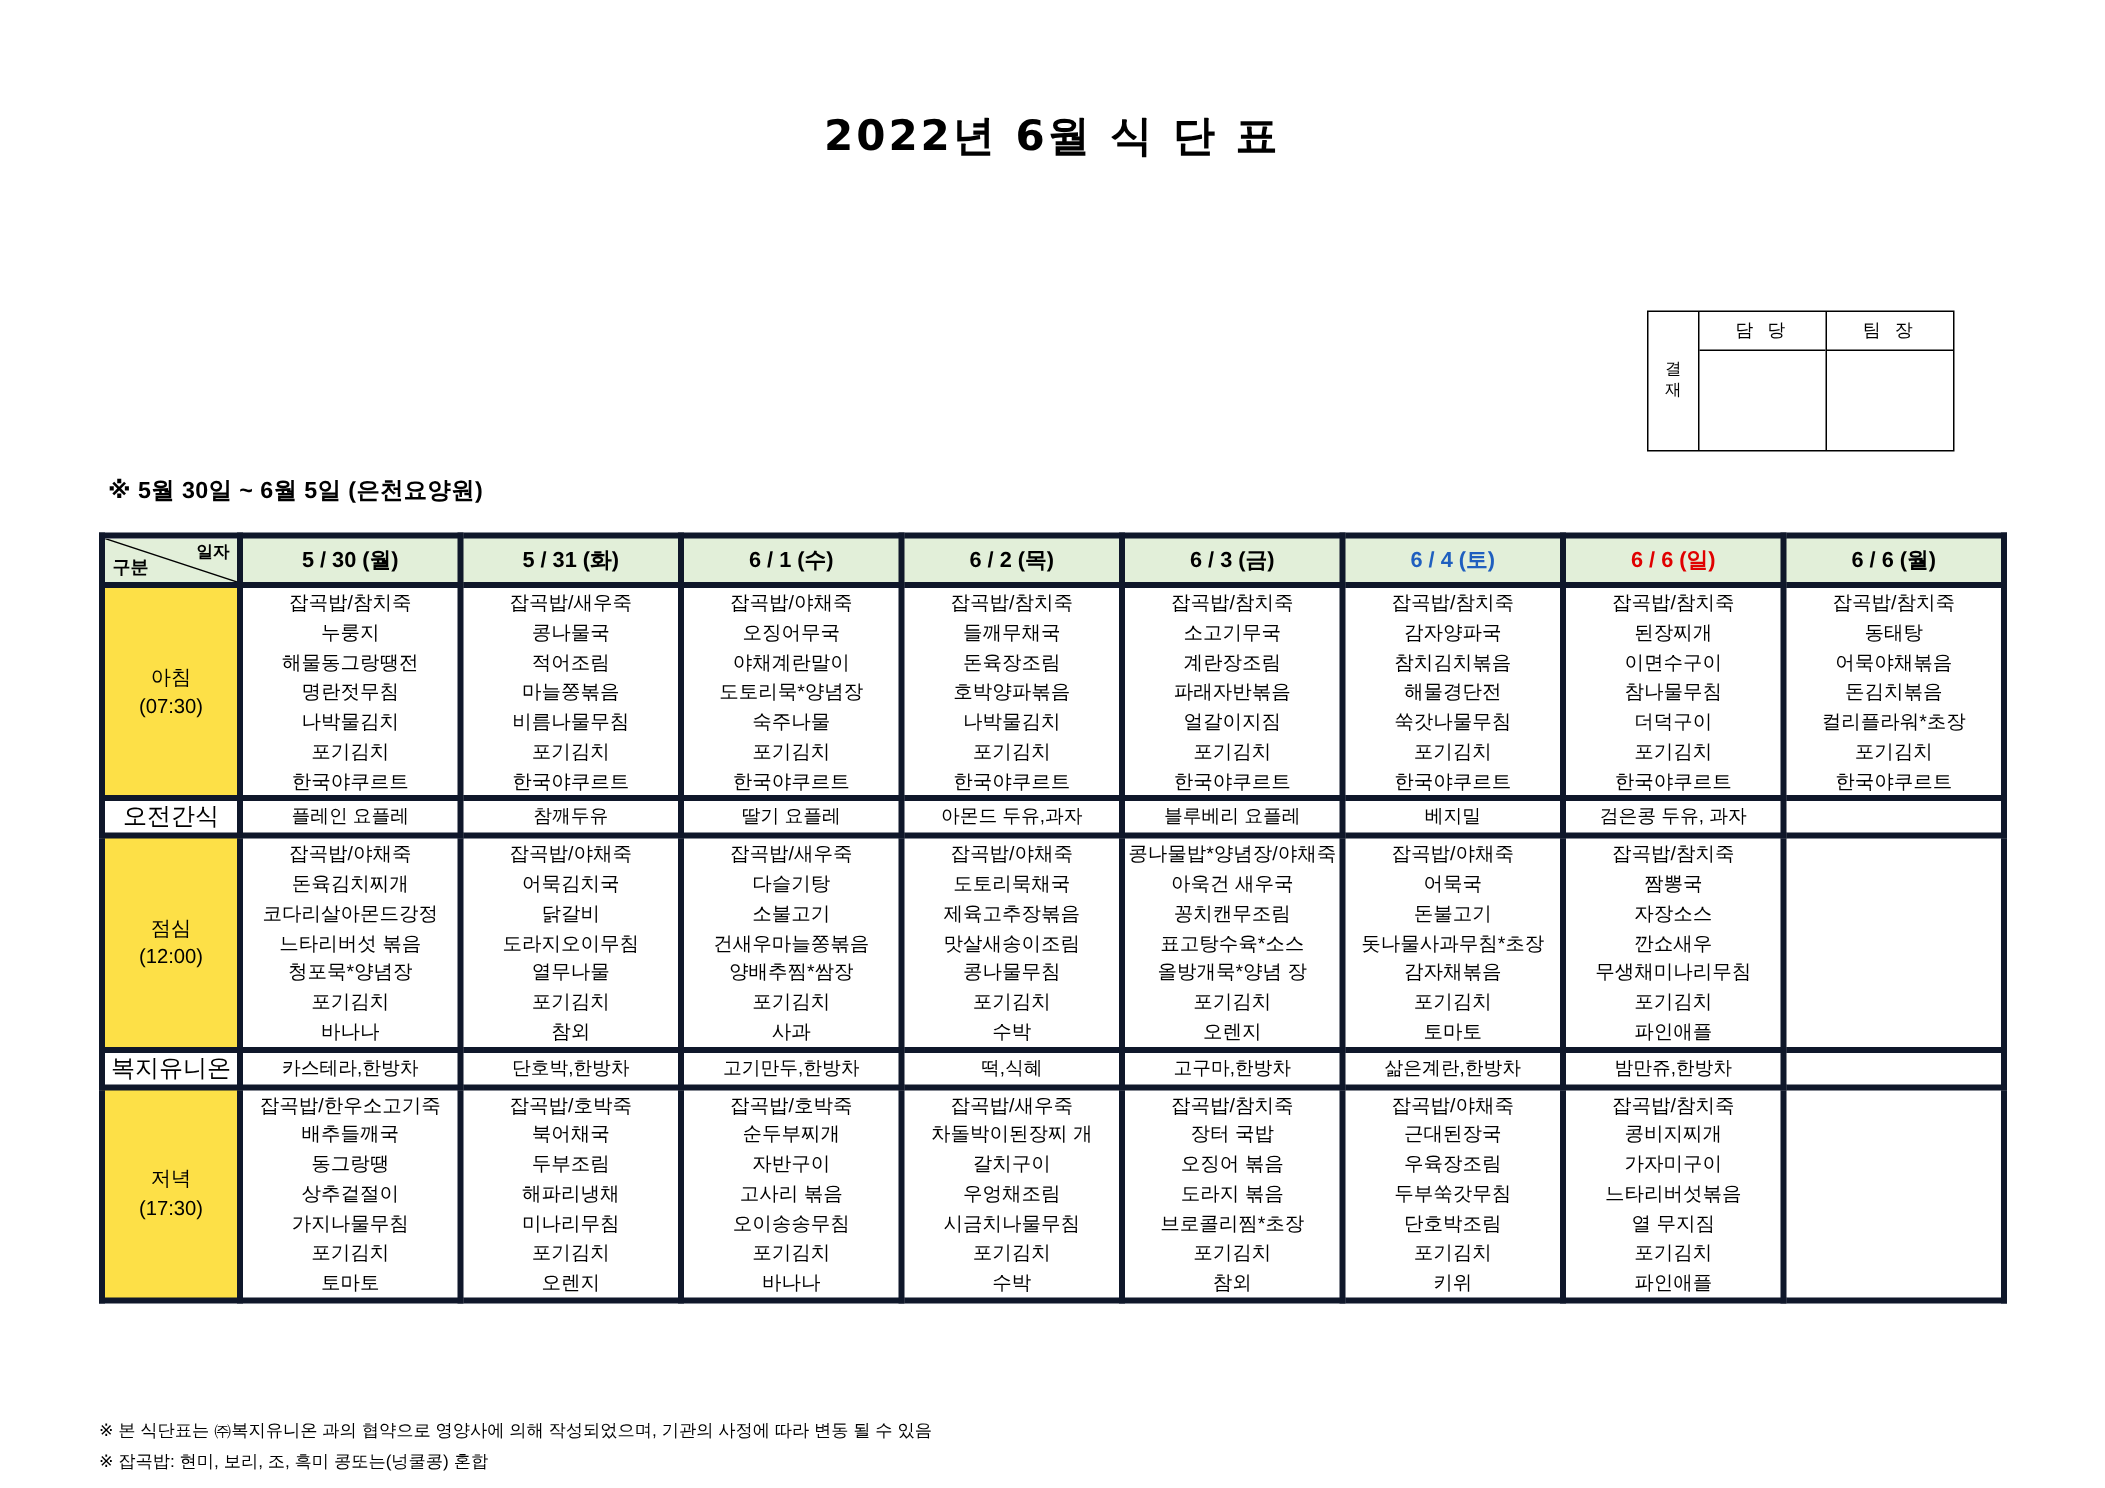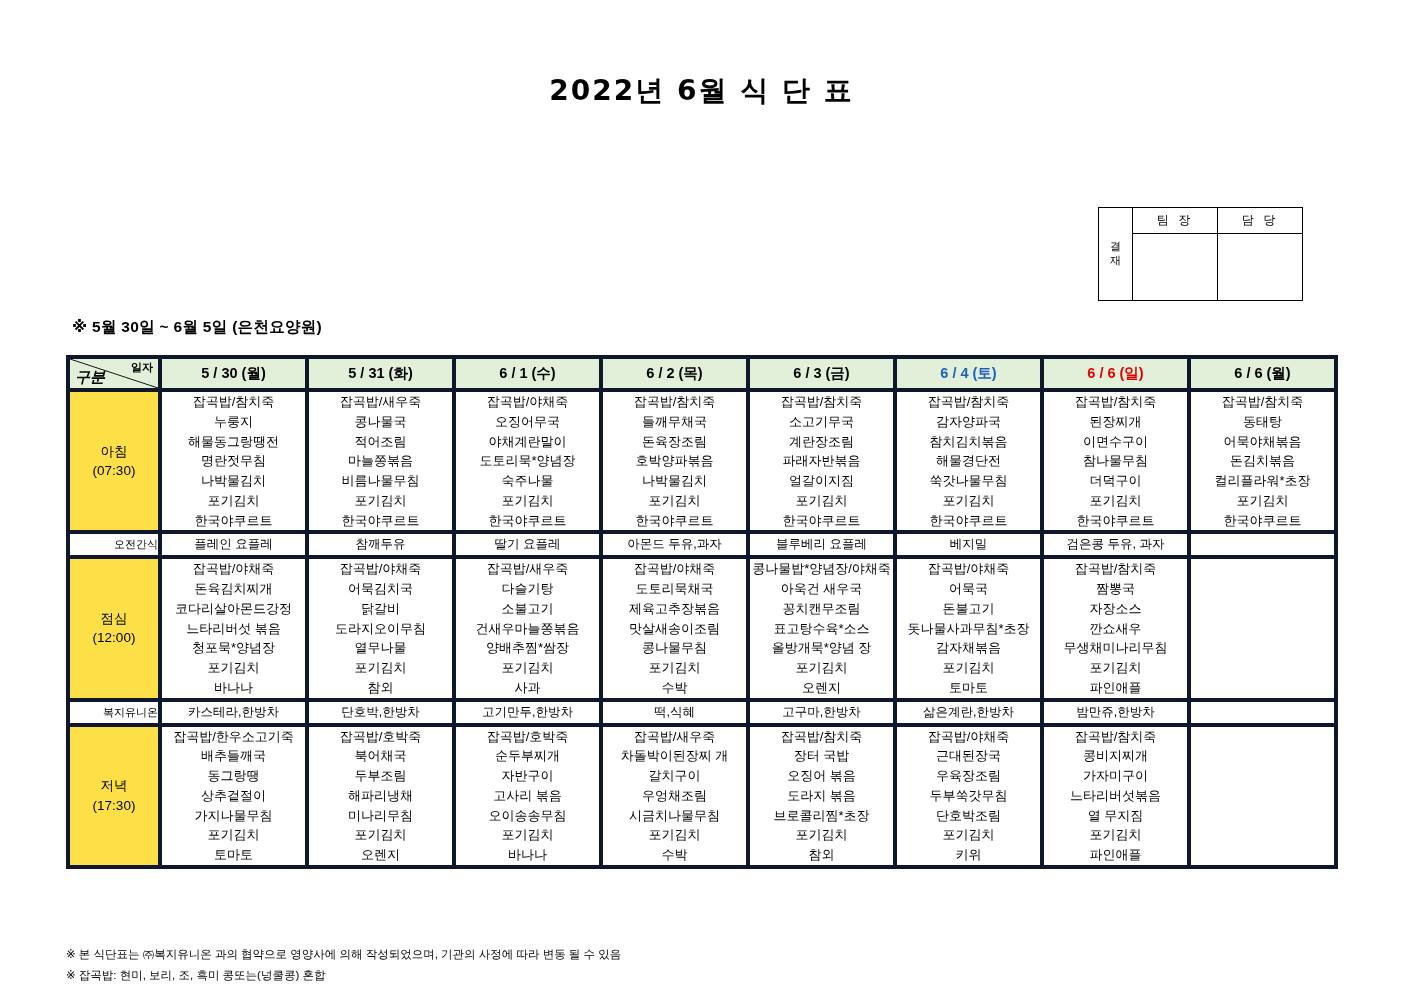--- a/index.html
+++ b/index.html
@@ -126,38 +126,37 @@
     position: absolute;
     right: 5px;
     top: 1px;
     font-size: 11px;
     font-weight: bold;
   }
   td.corner .lab-div {
     position: absolute;
     left: 5px;
     bottom: 1px;
-    font-size: 15px;
-    font-weight: bold;
-    font-style: italic;
+    font-size: 12px;
+    font-weight: bold;
   }
   td.sat { color: #1f5fbf; }
   td.sun { color: #e00000; }
 
   td.rowlab {
     background: #fde047;
     text-align: center;
     font-size: 13.5px;
     font-weight: bold;
     line-height: 1.45;
   }
   td.snacklab {
     background: #ffffff;
-    text-align: right;
-    font-size: 11px;
+    text-align: center;
+    font-size: 16px;
     font-weight: normal;
     margin-top: 32px;
   }
   td.meal {
     text-align: center;
     font-size: 13px;
     line-height: 1.52;
     padding: 5px 2px 6px 2px;
   }
   td.snack {
@@ -180,25 +179,25 @@
 
   <div class="title">2022년 6월 식 단 표</div>
 
   <div class="approval">
     <div class="vert">
       <span>결</span>
         <span>재</span>
     </div>
     <div class="cols">
       <div class="col">
-        <div class="head">팀 장</div>
+        <div class="head">담 당</div>
         <div class="body"></div>
       </div>
       <div class="col">
-        <div class="head">담 당</div>
+        <div class="head">팀 장</div>
         <div class="body"></div>
       </div>
     </div>
   </div>
 
   <div class="subtitle">※ 5월 30일 ~ 6월 5일 (은천요양원)</div>
 
   <table class="menu">
     <colgroup>
       <col style="width:92px">

